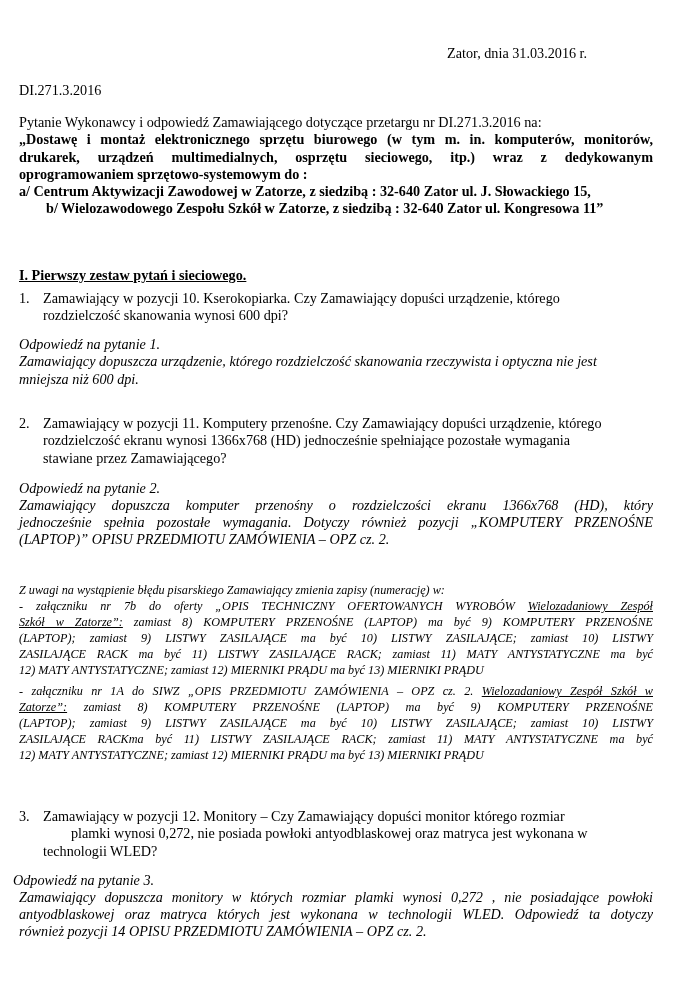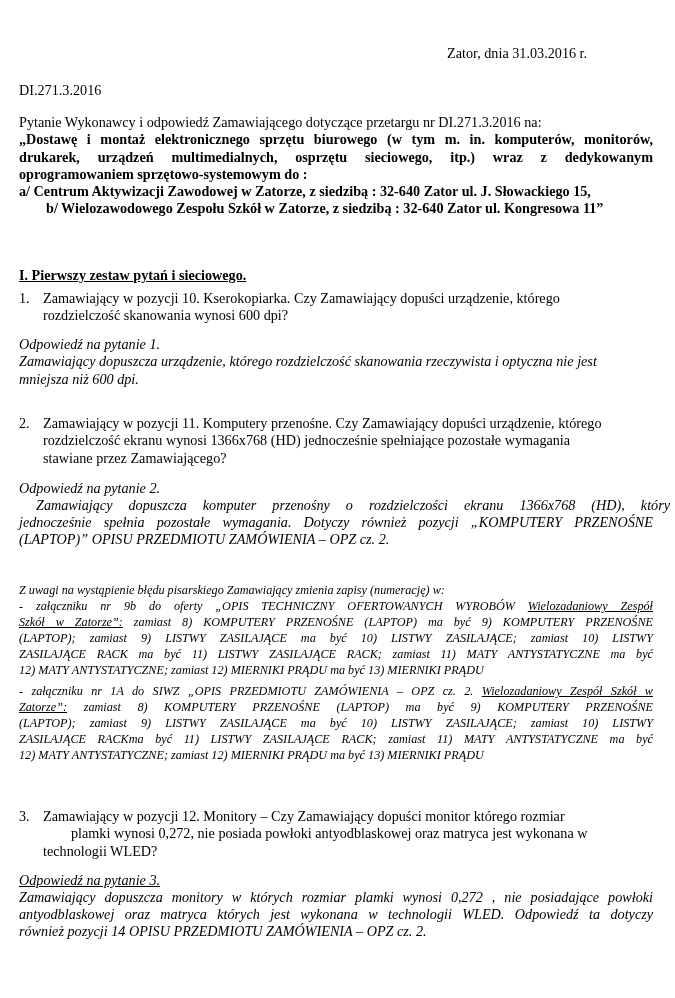--- a/index.html
+++ b/index.html
@@ -37,28 +37,28 @@
   <div class="abs line" style="left:43px; top:307px;">rozdzielczość skanowania wynosi 600 dpi?</div>
   <div class="abs line ital" style="left:19px; top:336px;">Odpowiedź na pytanie 1.</div>
   <div class="abs line ital" style="left:19px; top:353px;">Zamawiający dopuszcza urządzenie, którego rozdzielczość skanowania rzeczywista i optyczna nie jest</div>
   <div class="abs line ital" style="left:19px; top:371px;">mniejsza niż 600 dpi.</div>
 
   <div class="abs line" style="left:19px; top:415px;">2.</div>
   <div class="abs line" style="left:43px; top:415px;">Zamawiający w pozycji 11. Komputery przenośne. Czy Zamawiający dopuści urządzenie, którego</div>
   <div class="abs line" style="left:43px; top:432px;">rozdzielczość ekranu wynosi 1366x768 (HD) jednocześnie spełniające pozostałe wymagania</div>
   <div class="abs line" style="left:43px; top:450px;">stawiane przez Zamawiającego?</div>
   <div class="abs line ital" style="left:19px; top:480px;">Odpowiedź na pytanie 2.</div>
-  <div class="abs line ital just block" style="top:497px;margin-left:17px;">Zamawiający dopuszcza komputer przenośny o rozdzielczości ekranu 1366x768 (HD), który</div>
+  <div class="abs line ital just block" style="top:497px;">Zamawiający dopuszcza komputer przenośny o rozdzielczości ekranu 1366x768 (HD), który</div>
   <div class="abs line ital just block" style="top:514px;">jednocześnie spełnia pozostałe wymagania. Dotyczy również pozycji „KOMPUTERY PRZENOŚNE</div>
   <div class="abs line ital" style="left:19px; top:531px;">(LAPTOP)”  OPISU PRZEDMIOTU ZAMÓWIENIA – OPZ cz. 2.</div>
 
   <div class="abs line small ital" style="left:19px; top:582px;">Z uwagi na wystąpienie błędu pisarskiego Zamawiający zmienia zapisy (numerację) w:</div>
 
   <div class="abs line small ital just block" style="top:598px;">
-    <span>- załączniku nr 9b do oferty „OPIS TECHNICZNY OFERTOWANYCH WYROBÓW </span><span class="u">Wielozadaniowy Zespół</span>
+    <span>- załączniku nr 7b do oferty „OPIS TECHNICZNY OFERTOWANYCH WYROBÓW </span><span class="u">Wielozadaniowy Zespół</span>
   </div>
   <div class="abs line small ital just block" style="top:614px;">
     <span class="u">Szkół w Zatorze”:</span><span> zamiast 8)  KOMPUTERY PRZENOŚNE (LAPTOP)  ma być 9)  KOMPUTERY PRZENOŚNE</span>
   </div>
   <div class="abs line small ital just block" style="top:630px;">(LAPTOP); zamiast 9)   LISTWY ZASILAJĄCE ma być 10)   LISTWY ZASILAJĄCE; zamiast 10) LISTWY</div>
   <div class="abs line small ital just block" style="top:646px;">ZASILAJĄCE RACK  ma być 11) LISTWY ZASILAJĄCE RACK; zamiast 11) MATY ANTYSTATYCZNE ma być</div>
   <div class="abs line small ital" style="left:19px; top:662px;">12) MATY ANTYSTATYCZNE; zamiast 12) MIERNIKI PRĄDU ma być 13) MIERNIKI PRĄDU</div>
 
   <div class="abs line small ital just block" style="top:683px;">
     <span>- załączniku nr 1A do SIWZ „OPIS PRZEDMIOTU ZAMÓWIENIA – OPZ cz. 2. </span><span class="u">Wielozadaniowy Zespół Szkół w</span>
@@ -67,18 +67,18 @@
     <span class="u">Zatorze”:</span><span> zamiast 8)   KOMPUTERY PRZENOŚNE (LAPTOP)   ma być 9)   KOMPUTERY PRZENOŚNE</span>
   </div>
   <div class="abs line small ital just block" style="top:715px;">(LAPTOP); zamiast 9)   LISTWY ZASILAJĄCE ma być 10)   LISTWY ZASILAJĄCE; zamiast 10) LISTWY</div>
   <div class="abs line small ital just block" style="top:731px;">ZASILAJĄCE RACKma być 11) LISTWY ZASILAJĄCE RACK; zamiast 11) MATY ANTYSTATYCZNE ma być</div>
   <div class="abs line small ital" style="left:19px; top:747px;">12) MATY ANTYSTATYCZNE; zamiast 12) MIERNIKI PRĄDU ma być 13) MIERNIKI PRĄDU</div>
 
   <div class="abs line" style="left:19px; top:808px;">3.</div>
   <div class="abs line" style="left:43px; top:808px;">Zamawiający w pozycji 12. Monitory – Czy Zamawiający dopuści monitor którego rozmiar</div>
   <div class="abs line" style="left:43px; top:825px;margin-left:28px;">plamki wynosi  0,272, nie posiada powłoki antyodblaskowej oraz matryca jest wykonana w</div>
   <div class="abs line" style="left:43px; top:843px;">technologii WLED?</div>
-  <div class="abs line ital" style="left:19px; top:872px;text-decoration:underline;">Odpowiedź na pytanie 3.</div>
+  <div class="abs line ital" style="left:13px; top:872px;">Odpowiedź na pytanie 3.</div>
   <div class="abs line ital just block" style="top:889px;">Zamawiający dopuszcza monitory w których rozmiar plamki wynosi  0,272 , nie posiadające powłoki</div>
   <div class="abs line ital just block" style="top:906px;">antyodblaskowej oraz matryca których jest wykonana w technologii WLED. Odpowiedź ta dotyczy</div>
   <div class="abs line ital" style="left:19px; top:923px;">również pozycji 14 OPISU PRZEDMIOTU ZAMÓWIENIA – OPZ cz. 2.</div>
 
 </div>
 
 </body></html>

